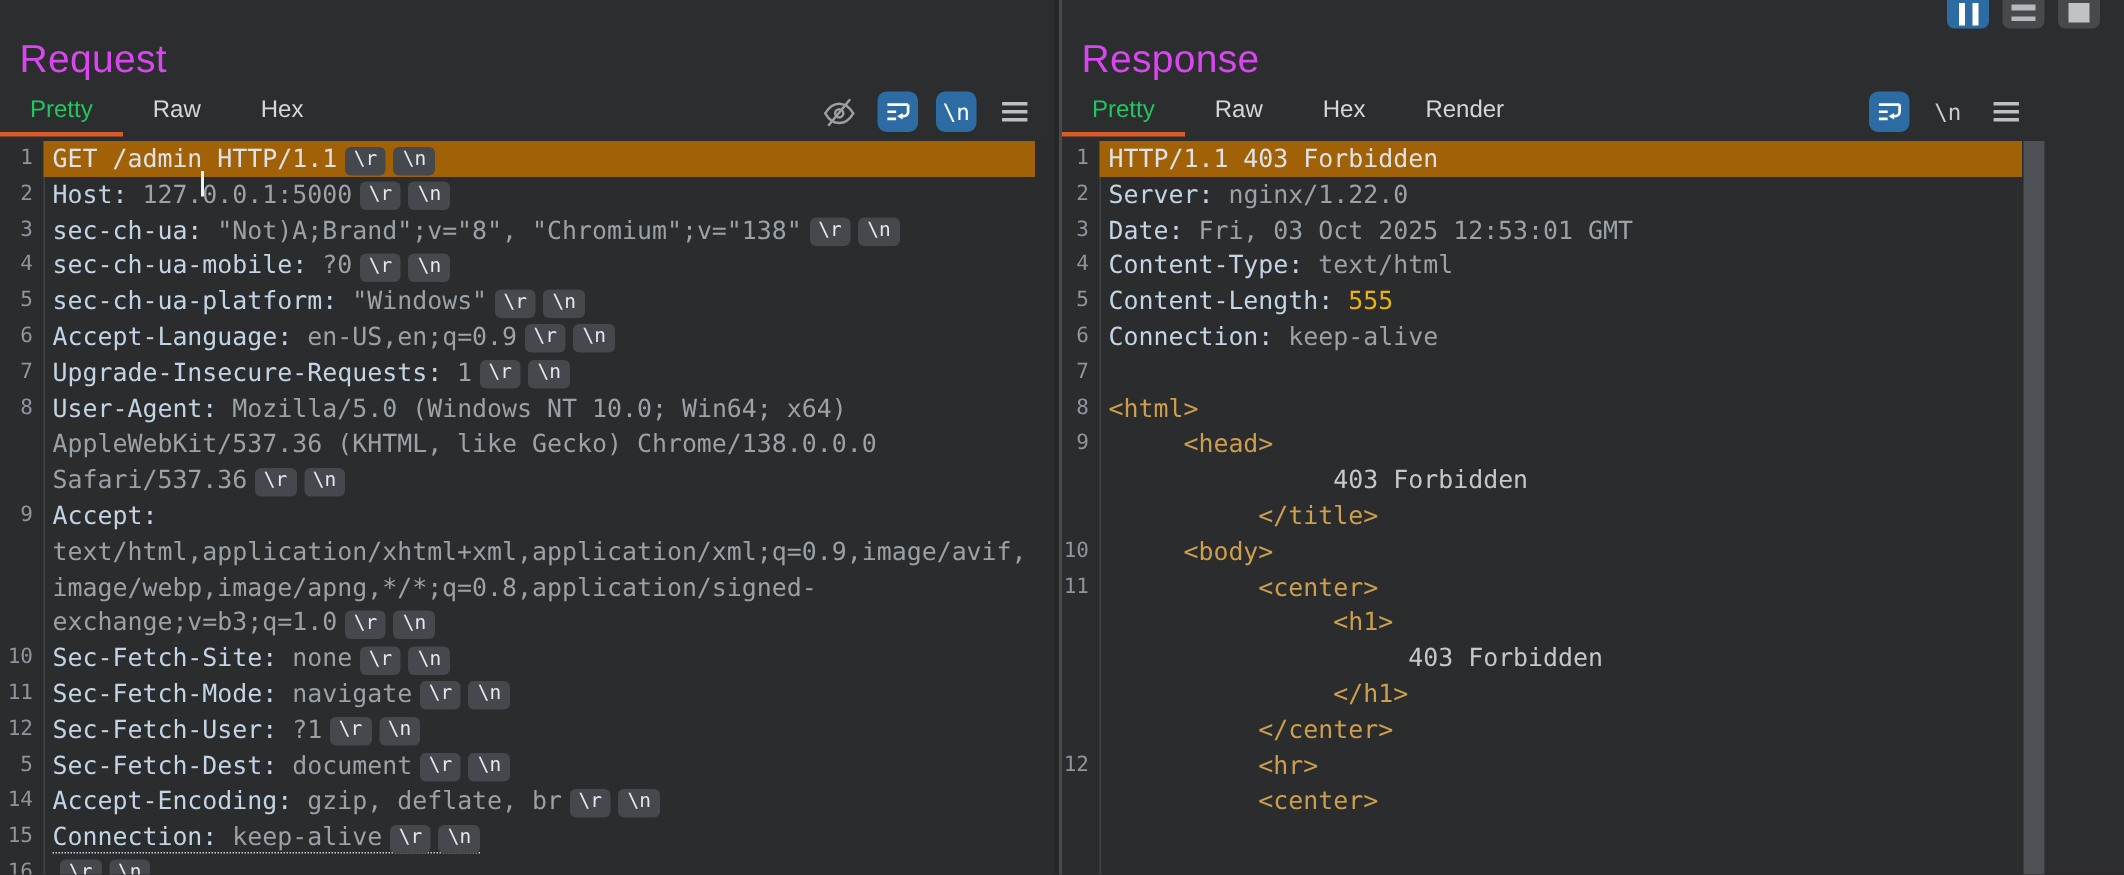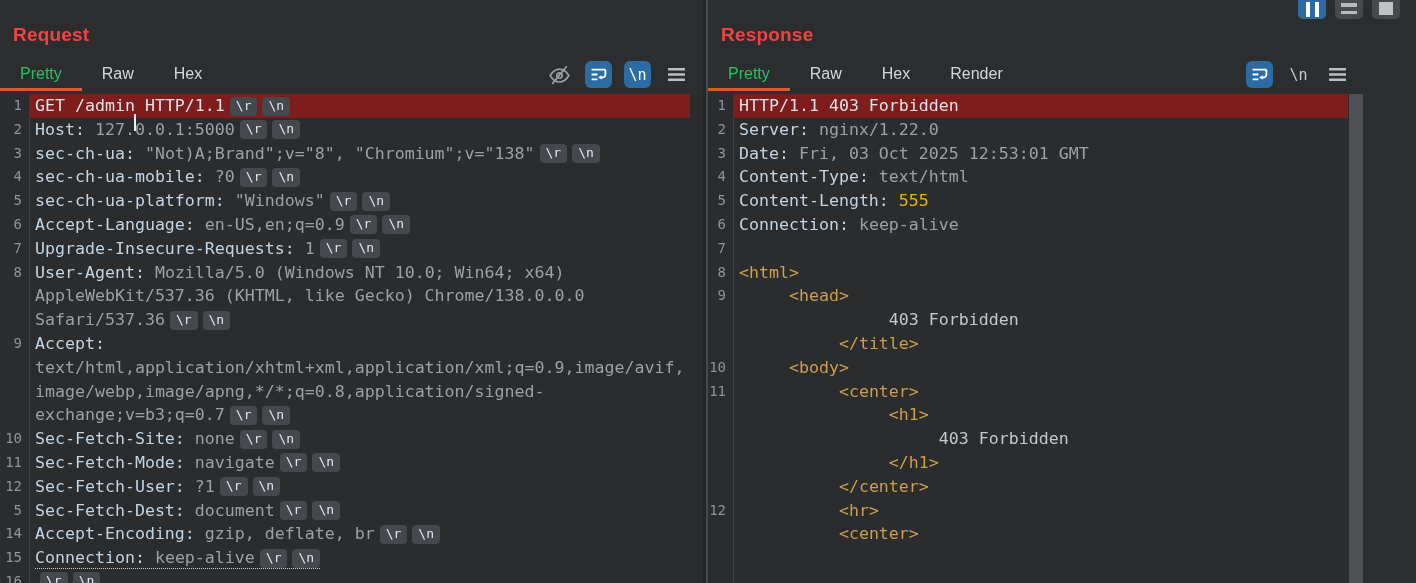--- a/index.html
+++ b/index.html
@@ -4,21 +4,21 @@
 <style>
   html,body{margin:0;padding:0}
   body{width:1416px;height:583px;background:#2c2d2e;overflow:hidden;position:relative;
        font-family:"Liberation Sans",sans-serif}
   .panel{position:absolute;top:0;bottom:0}
   #req{left:0;width:703px}
   #resp{left:708px;width:656px}
   .divider-gap{position:absolute;left:703px;top:0;bottom:0;width:3px;background:#252628}
   .divider-line{position:absolute;left:706px;top:0;bottom:0;width:2px;background:#47494b}
 
-  .ptitle{position:absolute;top:24px;left:13px;font-size:19px;font-weight:bold;color:#ef4444;letter-spacing:.2px}
+  .ptitle{position:absolute;top:24px;left:13px;font-size:26px;font-weight:normal;color:#d946ef;letter-spacing:.2px}
   .tabs{position:absolute;top:60px;left:0;height:31px;display:flex}
   .tab{padding:0 20px;font-size:16px;color:#d4d7da;line-height:28px;height:28px;border-bottom:3px solid transparent;cursor:pointer}
   .tab.active{border-bottom-color:#d85c27;color:#22c55e}
 
   .toolbar{position:absolute;top:61px;right:13px;display:flex;align-items:center;gap:12px}
   .tbtn{width:27px;height:27px;border-radius:6px;display:flex;align-items:center;justify-content:center;background:transparent}
   .tbtn.blue{background:#2d6ca3}
   .nlbl{font-family:"DejaVu Sans Mono",monospace;font-size:15px;color:#fff}
   .nlbl.dim{color:#c9cdd1}
 
@@ -29,21 +29,21 @@
   .lines{position:absolute;top:0;left:0;right:0}
   .line{display:flex;align-items:flex-start}
   .gut{color:#8e959c;font-family:"DejaVu Sans Mono",monospace;font-size:14px;line-height:23.8px;text-align:right;flex:none}
   #req .gut{width:22px;padding-right:7px}
   #resp .gut{width:18px;padding-right:7px}
   .code{font-family:"DejaVu Sans Mono",monospace;font-size:16.6px;line-height:23.8px;
         white-space:pre-wrap;overflow-wrap:break-word;word-break:normal;
         padding-left:6px;box-sizing:border-box;color:#dfe2e6;min-height:23.8px}
   #req .code{width:661px;flex:none}
   #resp .code{flex:1;min-width:0;margin-right:16px}
-  .line.hl .code{background:#7f1d1d}
+  .line.hl .code{background:#a16207}
 
   .tk-m{color:#dfe2e6}
   .tk-h{color:#c3d4e4}
   .tk-v{color:#9aa1a7}
   .tk-n{color:#eab308}
   .tk-t{color:#cd9f4d}
   .tk-x{color:#c5c8cb}
 
   .crlf{display:inline-block;background:#45484c;color:#e2e8ee;font-size:13px;line-height:16px;
         padding:1px 6px 2px;border-radius:4px;margin-left:5px;vertical-align:1.5px;
@@ -145,21 +145,21 @@
         <div class="line">
           <span class="gut">7</span>
           <span class="code"><span class="tk-h">Upgrade-Insecure-Requests:</span><span class="tk-v"> 1</span><span class="crlf">\r</span><span class="crlf">\n</span></span>
         </div>
         <div class="line">
           <span class="gut">8</span>
           <span class="code"><span class="tk-h">User-Agent:</span><span class="tk-v"> Mozilla/5.0 (Windows NT 10.0; Win64; x64) AppleWebKit/537.36 (KHTML, like Gecko) Chrome/138.0.0.0 Safari/537.36</span><span class="crlf">\r</span><span class="crlf">\n</span></span>
         </div>
         <div class="line">
           <span class="gut">9</span>
-          <span class="code"><span class="tk-h">Accept:</span><span class="tk-v"> text/html,application/xhtml+xml,application/xml;q=0.9,image/avif,image/webp,image/apng,*/*;q=0.8,application/signed-exchange;v=b3;q=0.7</span><span class="crlf">\r</span><span class="crlf">\n</span></span>
+          <span class="code"><span class="tk-h">Accept:</span><span class="tk-v"> text/html,application/xhtml+xml,application/xml;q=0.9,image/avif,image/webp,image/apng,*/*;q=0.8,application/signed-exchange;v=b3;q=1.0</span><span class="crlf">\r</span><span class="crlf">\n</span></span>
         </div>
         <div class="line">
           <span class="gut">10</span>
           <span class="code"><span class="tk-h">Sec-Fetch-Site:</span><span class="tk-v"> none</span><span class="crlf">\r</span><span class="crlf">\n</span></span>
         </div>
         <div class="line">
           <span class="gut">11</span>
           <span class="code"><span class="tk-h">Sec-Fetch-Mode:</span><span class="tk-v"> navigate</span><span class="crlf">\r</span><span class="crlf">\n</span></span>
         </div>
         <div class="line">

